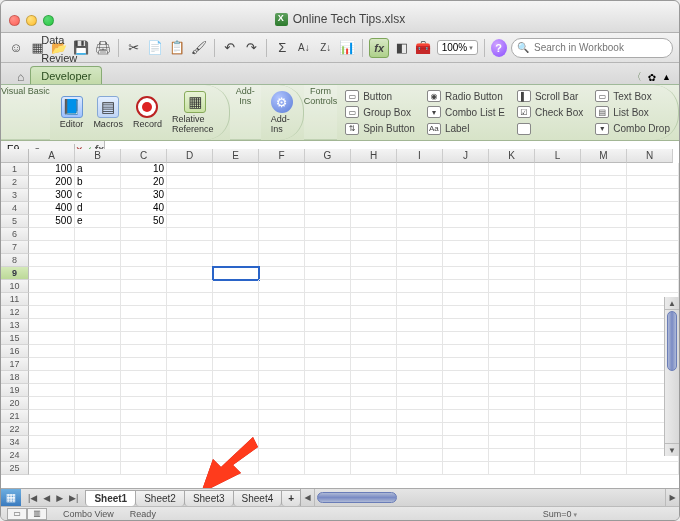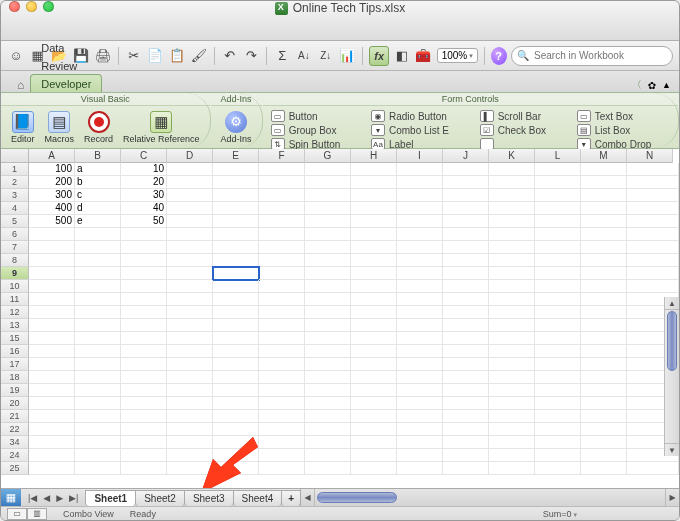--- a/index.html
+++ b/index.html
@@ -1,18 +1,18 @@
 <!DOCTYPE html>
 <html><head>
 <meta charset="utf-8">
 <style>
 * { box-sizing: border-box; margin: 0; padding: 0; }
 body { font-family: "Lucida Grande", "Helvetica Neue", Arial, sans-serif; font-size: 10px; width: 680px; height: 521px; overflow: hidden; background: #ececec; border: 1px solid #999; border-radius: 6px; position: relative; }
 
-.titlebar { height: 40px; background: linear-gradient(#f5f5f5, #dcdcdc); display: flex; align-items: flex-start; padding: 0 8px; border-top-left-radius: 6px; border-top-right-radius: 6px; border-bottom: 1px solid #b0b0b0; position: relative; }
+.titlebar { height: 32px; background: linear-gradient(#f5f5f5, #dcdcdc); display: flex; align-items: flex-end; padding: 6px 8px; border-top-left-radius: 6px; border-top-right-radius: 6px; border-bottom: 1px solid #b0b0b0; position: relative; }
 .traffic { display: flex; gap: 6px; }
 .dot { width: 11px; height: 11px; border-radius: 50%; border: 0.5px solid rgba(0,0,0,0.2); }
 .dot.red { background: radial-gradient(circle at 35% 30%, #ff9289, #ff5f56); }
 .dot.yellow { background: radial-gradient(circle at 35% 30%, #ffe27f, #ffbd2e); }
 .dot.green { background: radial-gradient(circle at 35% 30%, #5bd976, #27c93f); }
 .title { position: absolute; left: 0; right: 0; text-align: center; font-size: 12px; color: #444; display: flex; justify-content: center; align-items: center; gap: 5px; }
 .title .xls-ic { width: 13px; height: 13px; background: linear-gradient(#5fa05f,#2c7a2c); border-radius: 2px; position: relative; }
 .title .xls-ic::after { content:"X"; position:absolute; left:3px; top:0; font-size:9px; font-weight:bold; color:#fff; }
 
 .toolbar { height: 30px; background: linear-gradient(#f3f3f3, #e2e2e2); border-bottom: 1px solid #b5b5b5; display: flex; align-items: center; padding: 0 6px; gap: 4px; }
@@ -25,21 +25,21 @@
 .search-box input { border: none; outline: none; flex: 1; font-size: 10px; background: transparent; }
 
 .ribbon-tabs { height: 22px; display: flex; align-items: flex-end; background: linear-gradient(#e5e5e5,#d8d8d8); padding-left: 10px; border-bottom: 1px solid #9fb999; }
 .ribbon-tabs .tab { padding: 3px 10px 2px; font-size: 11px; color: #333; border: 1px solid transparent; border-bottom: none; border-top-left-radius: 4px; border-top-right-radius: 4px; }
 .ribbon-tabs .tab.active { background: linear-gradient(#d4e7c3, #c3daa9); border-color: #88ab75; color: #2a4c1f; font-weight: 500; }
 .ribbon-tabs .home-ic { padding: 0 6px; font-size: 12px; color: #666; }
 .ribbon-tabs .spacer { flex: 1; }
 .ribbon-tabs .rt-right { display:flex; gap:6px; padding-right:8px; align-items:center; }
 
 .ribbon-body { height: 56px; background: linear-gradient(#e9efe2,#d7e3c8); display: flex; border-bottom: 1px solid #a2b694; }
-.ribbon-group { border-right: 1px solid #b8ccab; display: flex; flex-direction: column; border-radius: 25px; }
+.ribbon-group { border-right: 1px solid #b8ccab; display: flex; flex-direction: row; border-radius: 25px; }
 .rg-title { font-size: 9px; color: #4c6541; text-align: center; padding: 1px 0; background: rgba(255,255,255,0.15); border-bottom: 1px solid #c0d2b3; }
 .rg-body { flex: 1; display: flex; align-items: center; padding: 2px 6px; gap: 2px; }
 .vb-item { display: flex; flex-direction: column; align-items: center; gap: 1px; padding: 2px 4px; border-radius: 3px; font-size: 9px; color: #333; }
 .vb-item .ic { width: 22px; height: 22px; display: flex; align-items: center; justify-content: center; font-size: 15px; border-radius: 3px; }
 .vb-item.editor .ic { background: linear-gradient(#dbe9ff,#9ec1ff); border:1px solid #6a98d6; }
 .vb-item.macros .ic { background: linear-gradient(#e4efff,#c0d5f5); border:1px solid #86a8d6; }
 .vb-item.record .ic { width:22px; height:22px; border-radius:50%; background:#fff; border:2px solid #b22; position:relative; }
 .vb-item.record .ic::after { content:""; width:10px; height:10px; border-radius:50%; background:#d22; position:absolute; left:4px; top:4px; }
 .vb-item.relref .ic { background: linear-gradient(#e8f3d8,#c9e2a4); border:1px solid #87aa5a; }
 .gear { width:22px; height:22px; border-radius:50%; background: radial-gradient(circle at 35% 30%, #b0c4ff, #5b7cd6); color:#fff; display:flex; align-items:center; justify-content:center; font-size:13px; }

